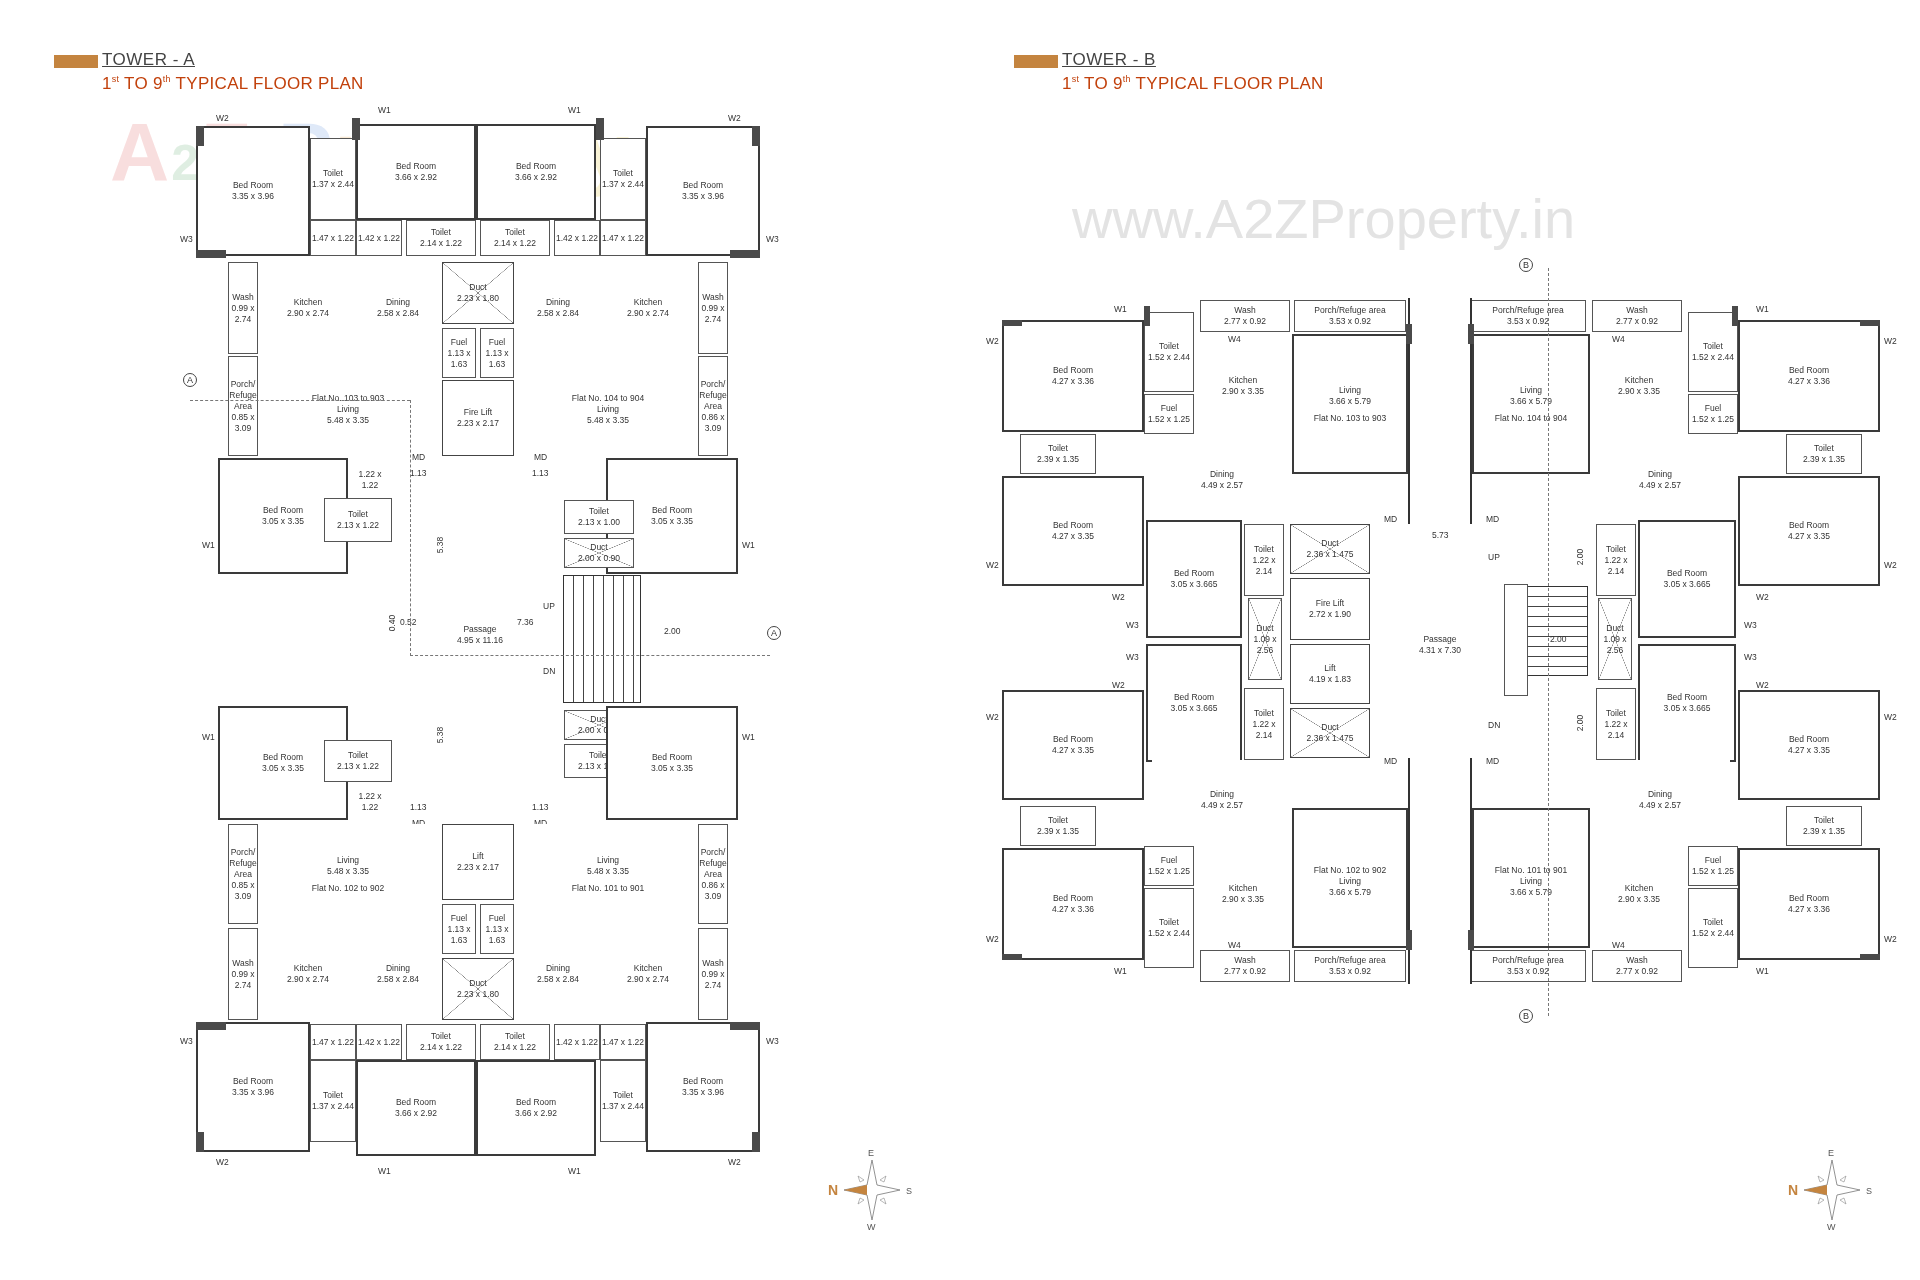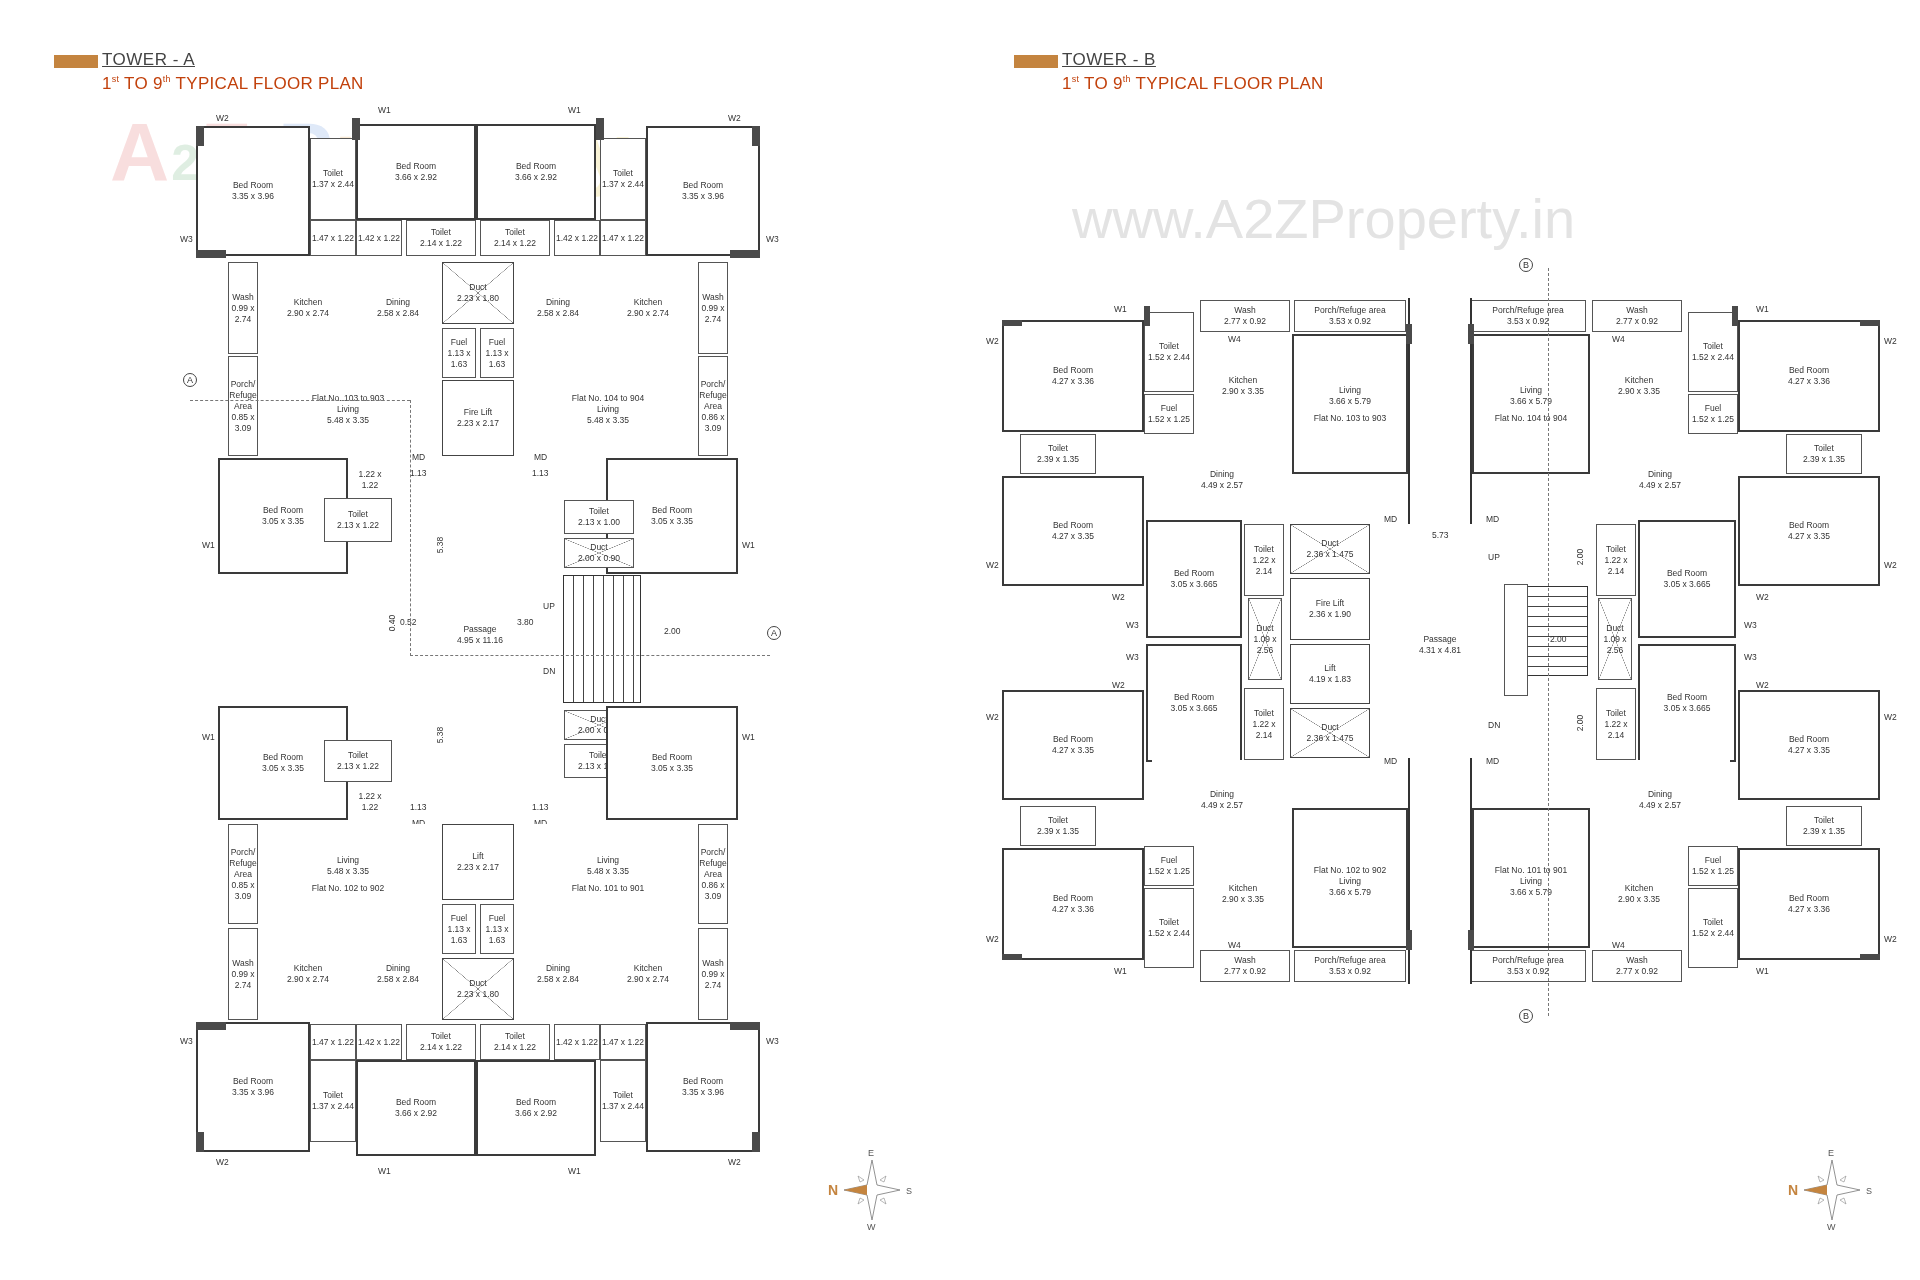--- a/index.html
+++ b/index.html
@@ -189,21 +189,21 @@
     </div>
 
   <div class="room" style="left:400px;top:580px;width:160px;height:110px;border-color:transparent;background:transparent;">
       <span class="nm">Passage</span>
       <span class="dim">4.95 x 11.16</span>
     </div>
   <div class="stairs" style="left:563px;top:575px;width:78px;height:128px;"></div>
   <div class="lbl" style="left:543px;top:601px;">UP</div>
   <div class="lbl" style="left:543px;top:666px;">DN</div>
   <div class="lbl" style="left:664px;top:626px;">2.00</div>
-  <div class="lbl" style="left:517px;top:617px;">3.80</div>
+  <div class="lbl" style="left:517px;top:617px;">7.36</div>
   <div class="lbl" style="left:400px;top:617px;">0.52</div>
   <div class="lbl" style="left:384px;top:618px;transform:rotate(-90deg);">0.40</div>
   <div class="lbl" style="left:432px;top:540px;transform:rotate(-90deg);">5.38</div>
   <div class="lbl" style="left:432px;top:730px;transform:rotate(-90deg);">5.38</div>
   <div class="lbl" style="left:410px;top:468px;">1.13</div>
   <div class="lbl" style="left:532px;top:468px;">1.13</div>
   <div class="lbl" style="left:410px;top:802px;">1.13</div>
   <div class="lbl" style="left:532px;top:802px;">1.13</div>
   <div class="lbl" style="left:412px;top:452px;">MD</div>
   <div class="lbl" style="left:534px;top:452px;">MD</div>
@@ -469,42 +469,42 @@
   <div class="room core duct" style="left:1290px;top:524px;width:80px;height:50px;">
       <span class="nm">Duct</span>
       <span class="dim">2.36 x 1.475</span>
     </div>
   <div class="room thin duct" style="left:1248px;top:598px;width:34px;height:82px;">
       <span class="nm">Duct</span>
       <span class="dim">1.09 x 2.56</span>
     </div>
   <div class="room core" style="left:1290px;top:578px;width:80px;height:62px;">
       <span class="nm">Fire Lift</span>
-      <span class="dim">2.36 x 1.90</span>
+      <span class="dim">2.72 x 1.90</span>
     </div>
   <div class="room core" style="left:1290px;top:644px;width:80px;height:60px;">
       <span class="nm">Lift</span>
       <span class="dim">4.19 x 1.83</span>
     </div>
   <div class="room" style="left:1146px;top:644px;width:96px;height:118px;">
       <span class="nm">Bed Room</span>
       <span class="dim">3.05 x 3.665</span>
     </div>
   <div class="room thin" style="left:1244px;top:688px;width:40px;height:72px;">
       <span class="nm">Toilet</span>
       <span class="dim">1.22 x 2.14</span>
     </div>
   <div class="room core duct" style="left:1290px;top:708px;width:80px;height:50px;">
       <span class="nm">Duct</span>
       <span class="dim">2.36 x 1.475</span>
     </div>
 
   <div class="room" style="left:1376px;top:530px;width:128px;height:230px;border-color:transparent;background:transparent;">
       <span class="nm">Passage</span>
-      <span class="dim">4.31 x 4.81</span>
+      <span class="dim">4.31 x 7.30</span>
     </div>
   <div class="lbl" style="left:1432px;top:530px;">5.73</div>
 
   <div class="stairsv" style="left:1526px;top:586px;width:62px;height:90px;"></div>
   <div class="room thin" style="left:1504px;top:584px;width:24px;height:112px;"></div>
   <div class="lbl" style="left:1488px;top:552px;">UP</div>
   <div class="lbl" style="left:1488px;top:720px;">DN</div>
   <div class="lbl" style="left:1550px;top:634px;">2.00</div>
   <div class="lbl" style="left:1572px;top:552px;transform:rotate(-90deg);">2.00</div>
   <div class="lbl" style="left:1572px;top:718px;transform:rotate(-90deg);">2.00</div>

